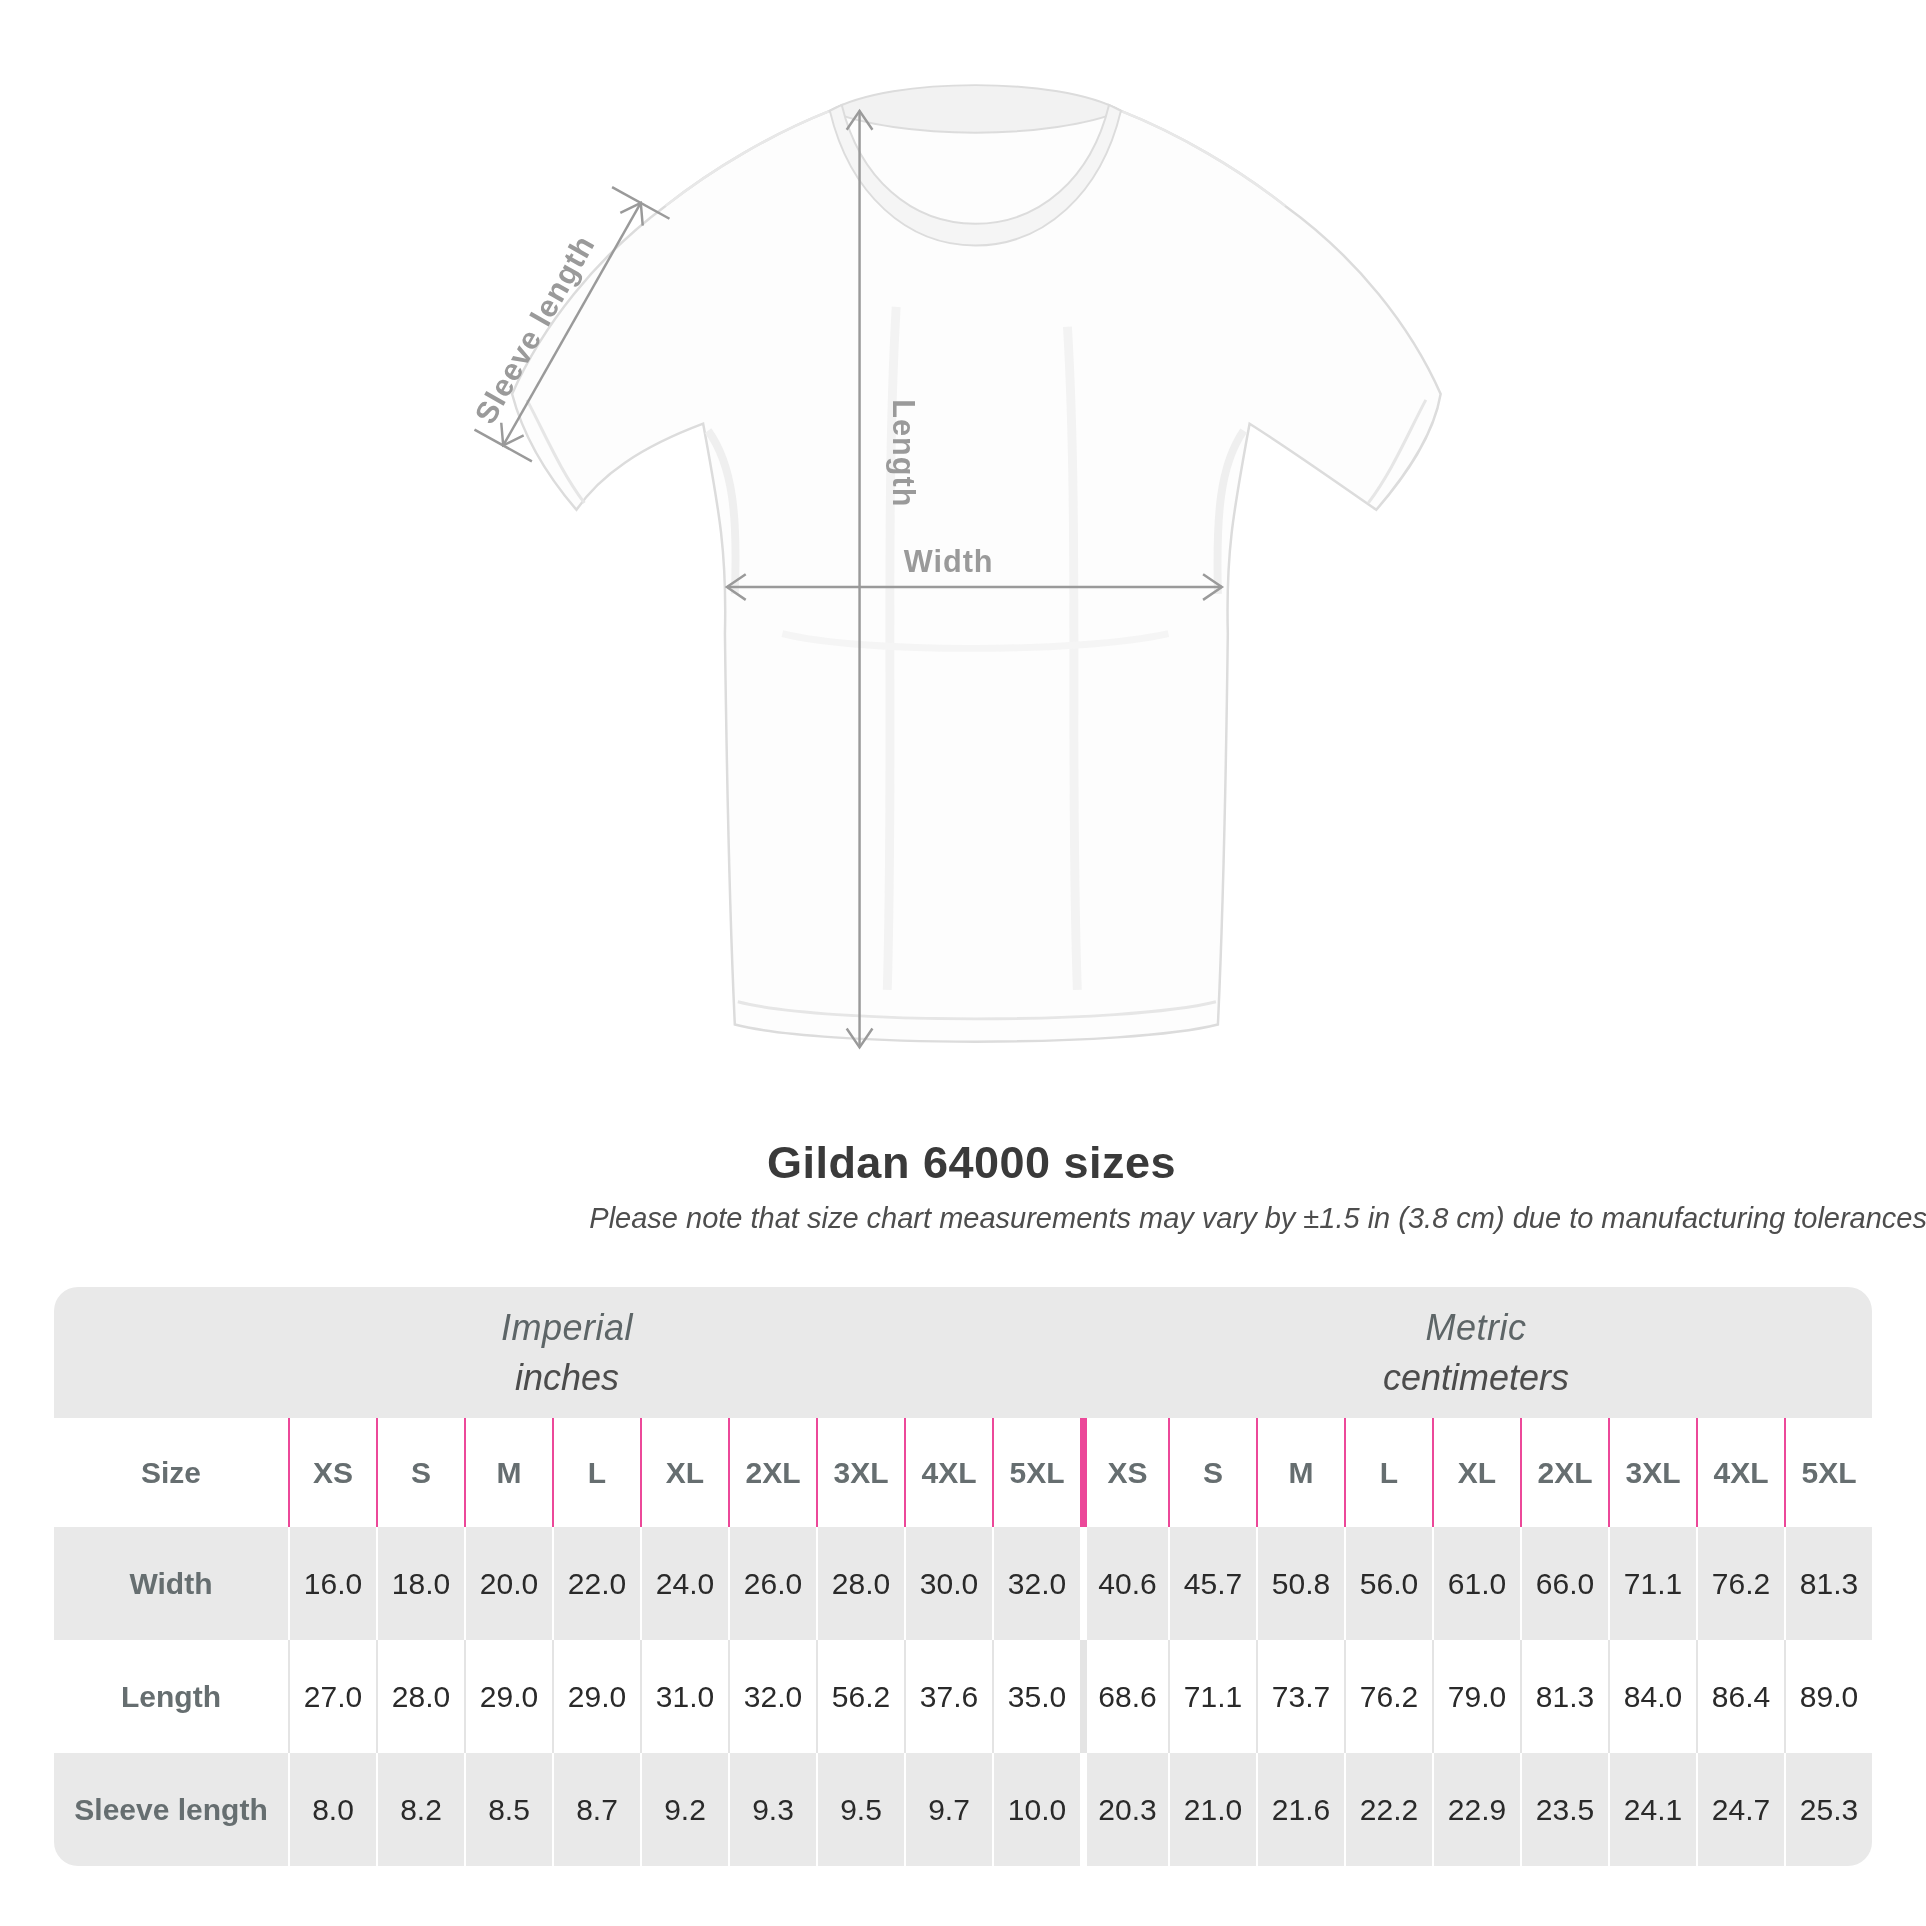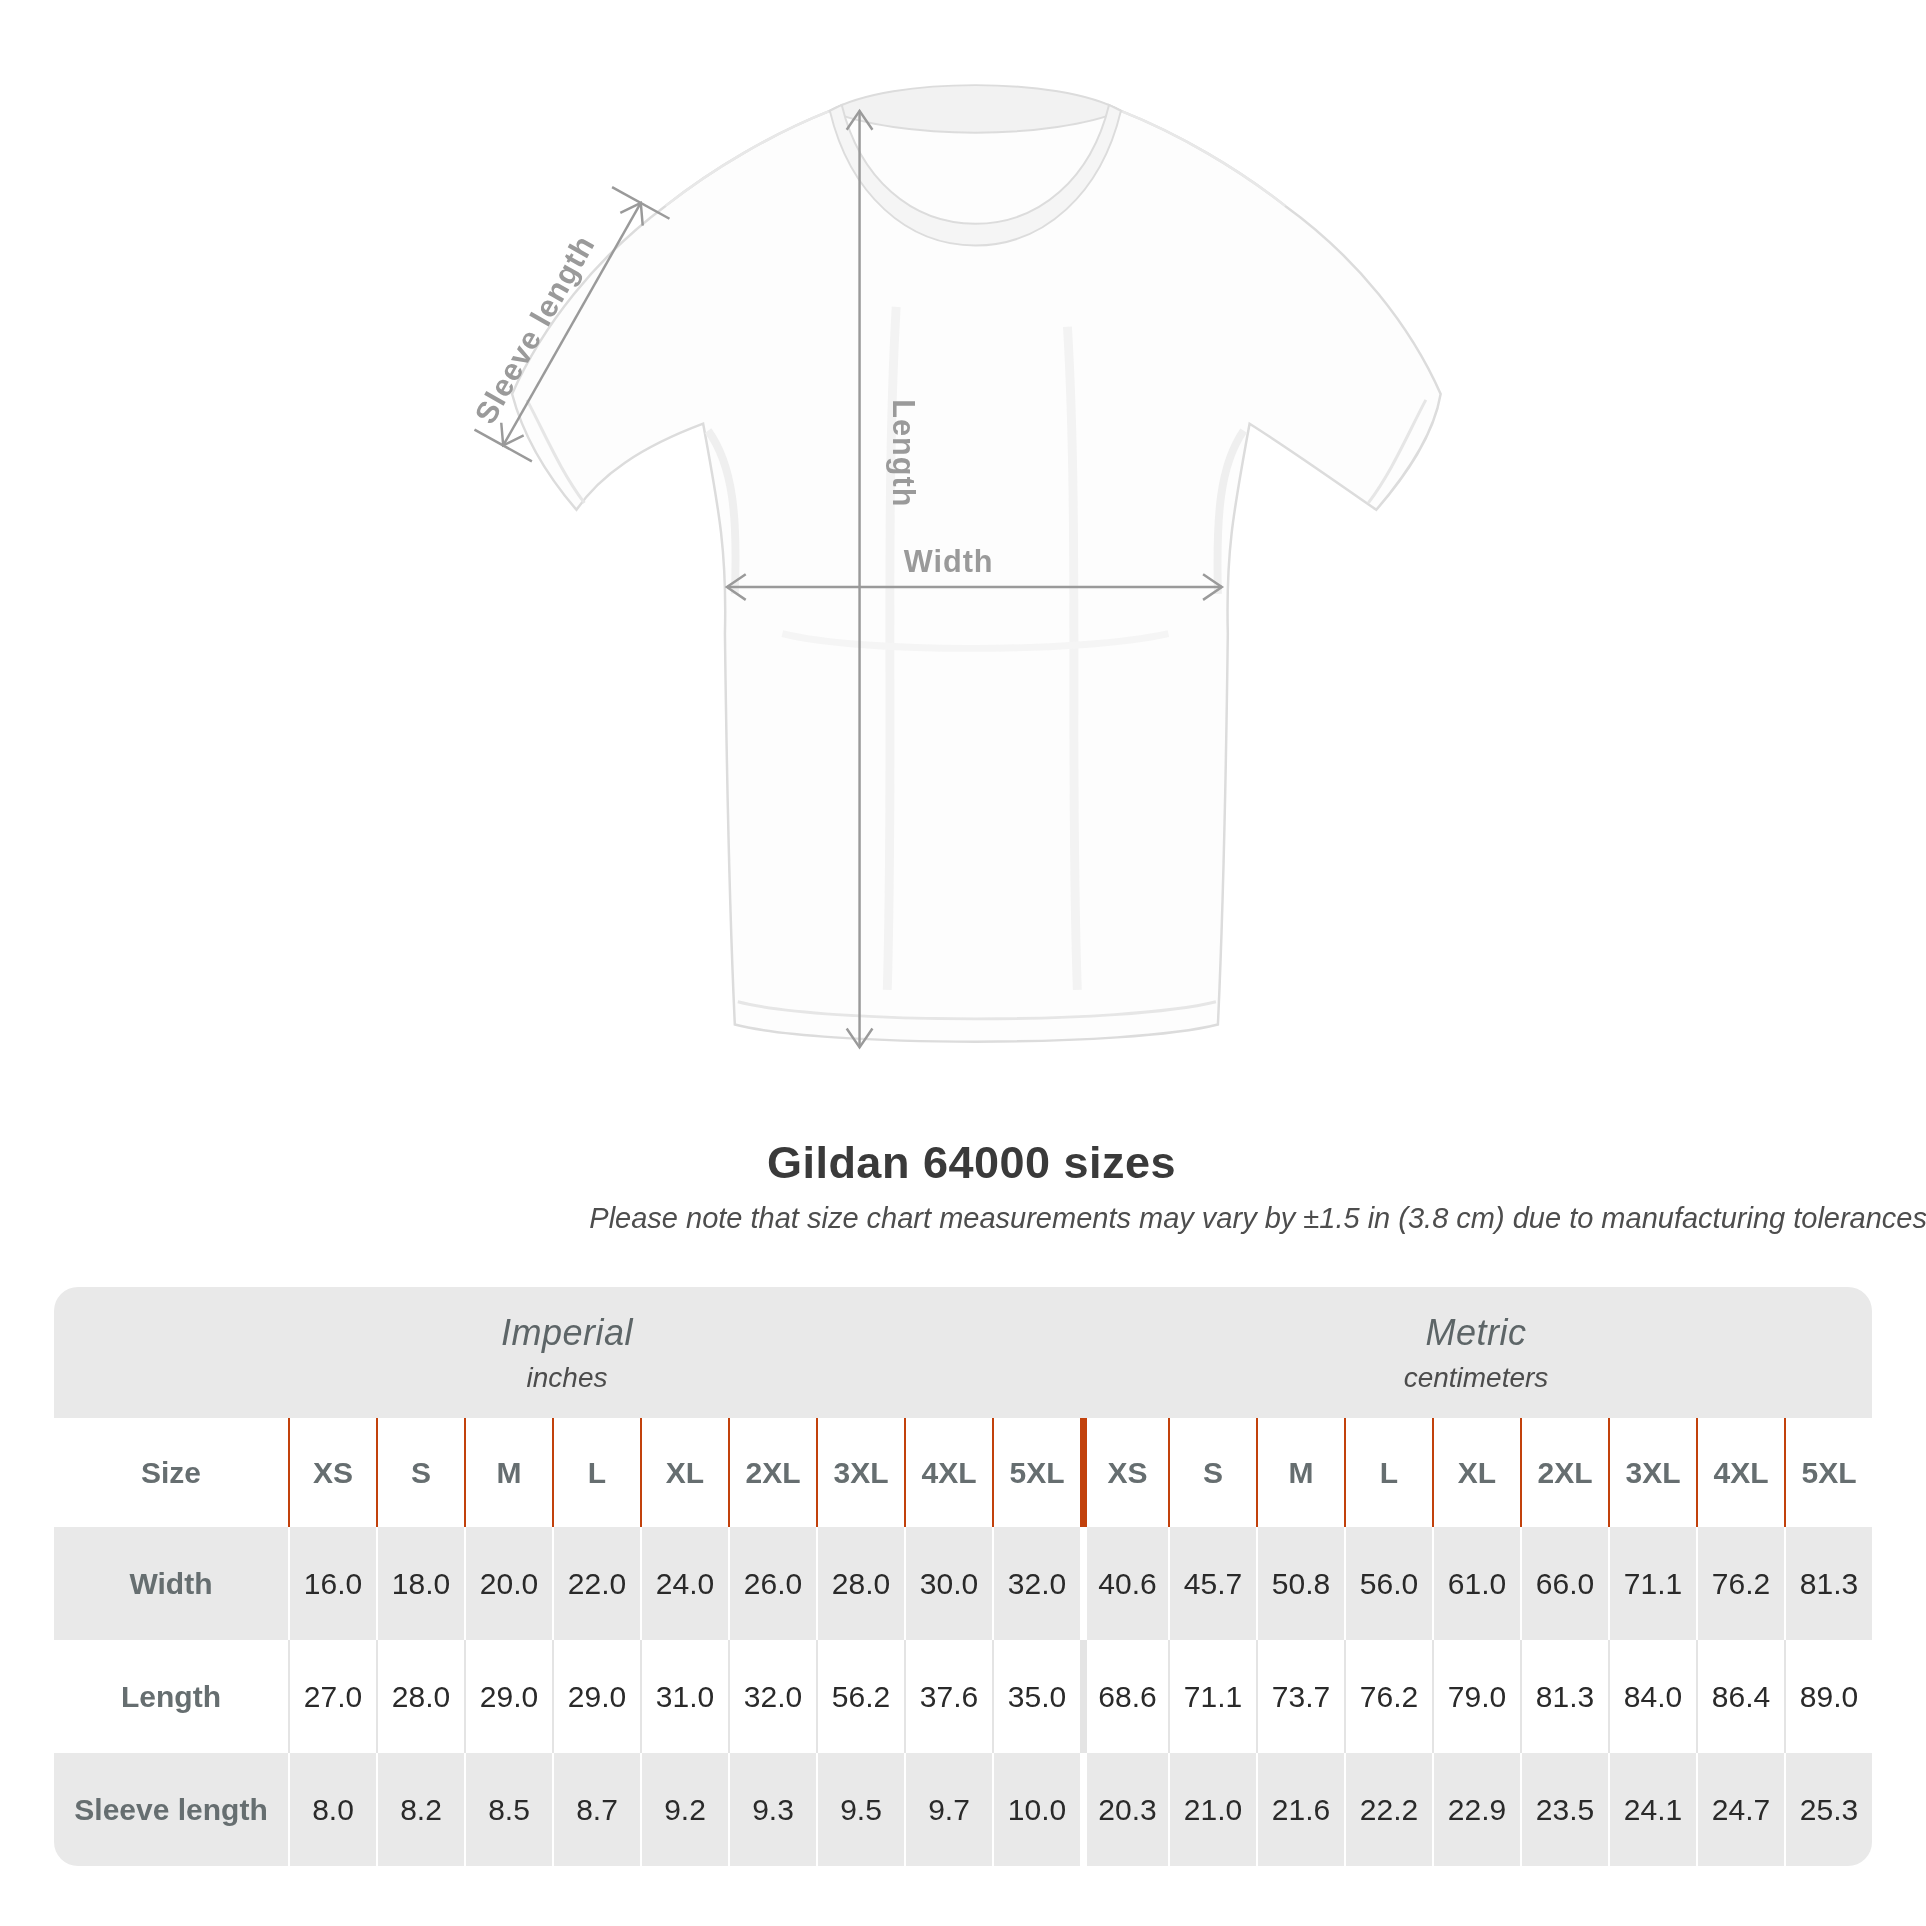--- a/index.html
+++ b/index.html
@@ -20,24 +20,24 @@
   .table-wrap{position:absolute;top:1287px;left:54px;width:1818px;}
   table{border-collapse:separate;border-spacing:0;table-layout:fixed;width:1818px;}
   th,td{box-sizing:border-box;padding:0;text-align:center;vertical-align:middle;}
 
   col.c-size{width:234px;}
 
   .band-row td{height:131px;background:#e9e9e9;border:none;}
   .band-left{border-top-left-radius:24px;}
   .band-right{border-top-right-radius:24px;}
   .band-title{font-size:36px;font-weight:normal;font-style:italic;color:#5d6567;letter-spacing:0.5px;}
-  .band-unit{font-size:28px;font-style:italic;color:#4c4c4c;margin-top:8px;}
+  .band-unit{font-size:36px;font-style:italic;color:#4c4c4c;margin-top:8px;}
 
   .colhead-row th{height:109px;background:#fff;font-size:30px;font-weight:bold;color:#666e70;
-    border-left:2px solid #c2410c;}
+    border-left:2px solid #ec4899;}
   .colhead-row th:first-child{border-left:none;}
 
   tbody tr{height:113px;}
   tbody td{font-size:30px;color:#2a2a2a;background:#fff;border-left:2px solid #e4e4e4;}
   tbody td:first-child{border-left:none;}
   tbody td.row-label{font-weight:bold;color:#666e70;}
   tr.gray-row td{background:#e9e9e9;border-left-color:#fff;}
   .sec-start{border-left-width:7px !important;}
   tbody tr:last-child td:first-child{border-bottom-left-radius:24px;}
   tbody tr:last-child td:last-child{border-bottom-right-radius:24px;}

